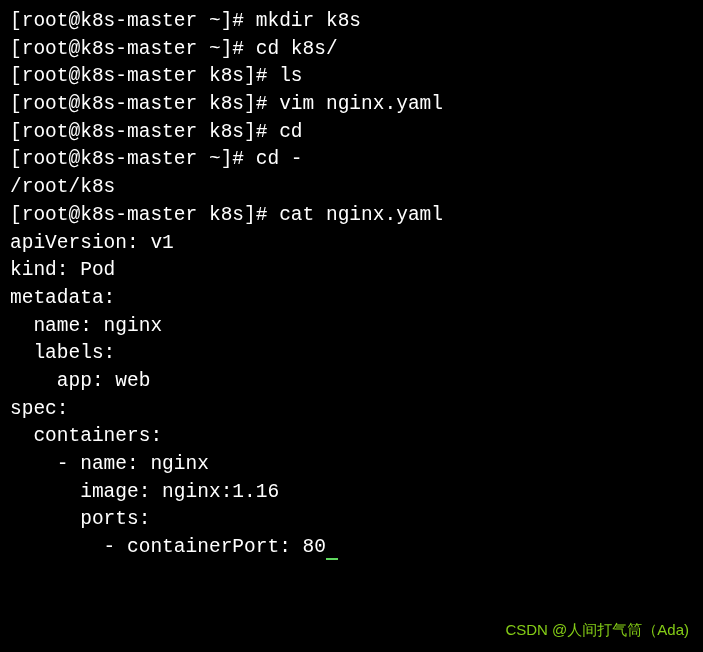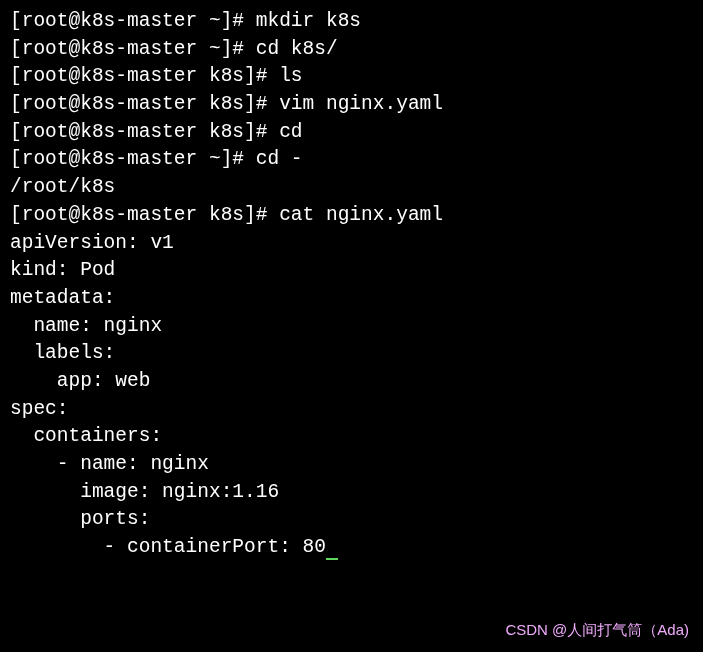--- a/index.html
+++ b/index.html
@@ -19,21 +19,21 @@
     .terminal {
       white-space: pre;
     }
     .line {
       display: block;
     }
     .watermark {
       position: absolute;
       bottom: 12px;
       right: 14px;
-      color: #f0abfc;
+      color: #84cc16;
       font-size: 15px;
       font-family: -apple-system, BlinkMacSystemFont, "Segoe UI", sans-serif;
       pointer-events: none;
     }
     .cursor-underline {
       border-bottom: 2px solid #5fd75f;
       padding-bottom: 0px;
     }
   </style>
 </head>

